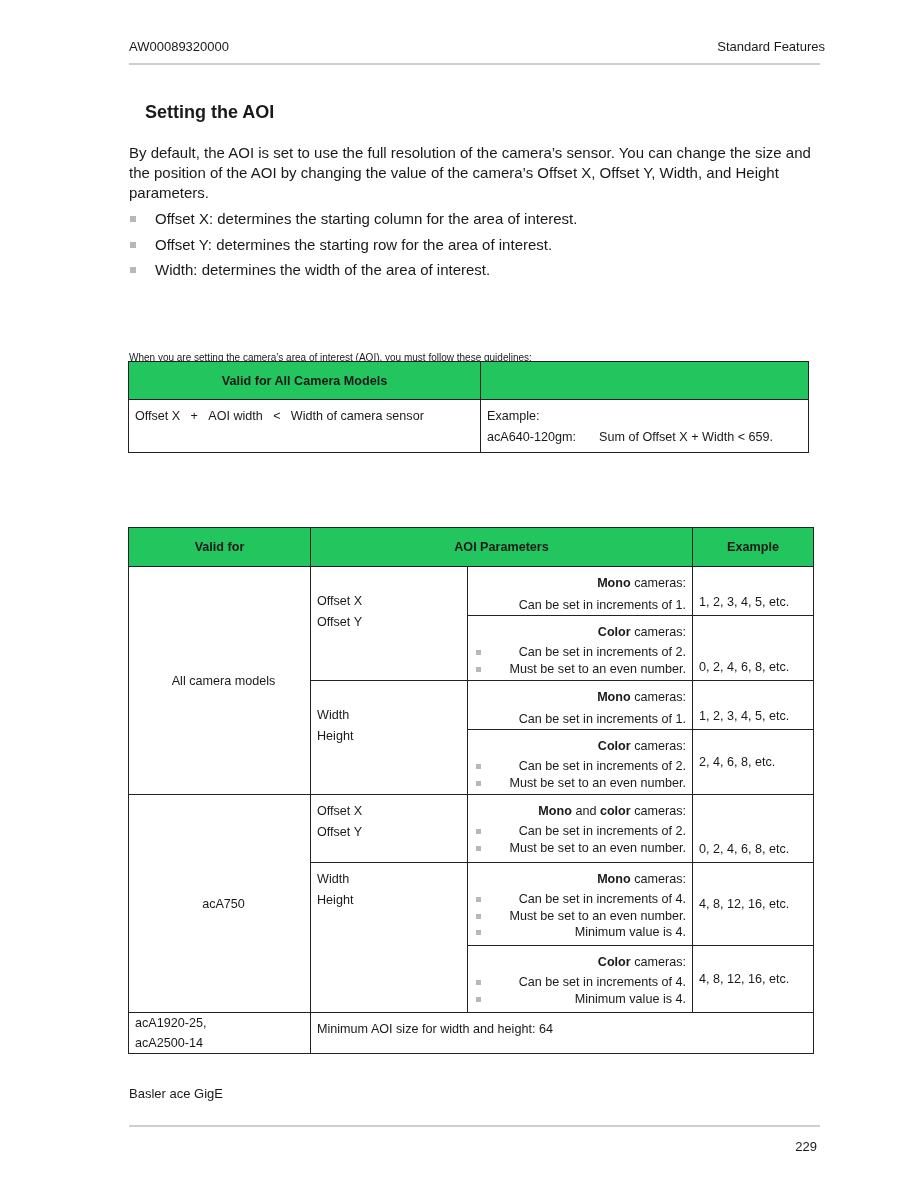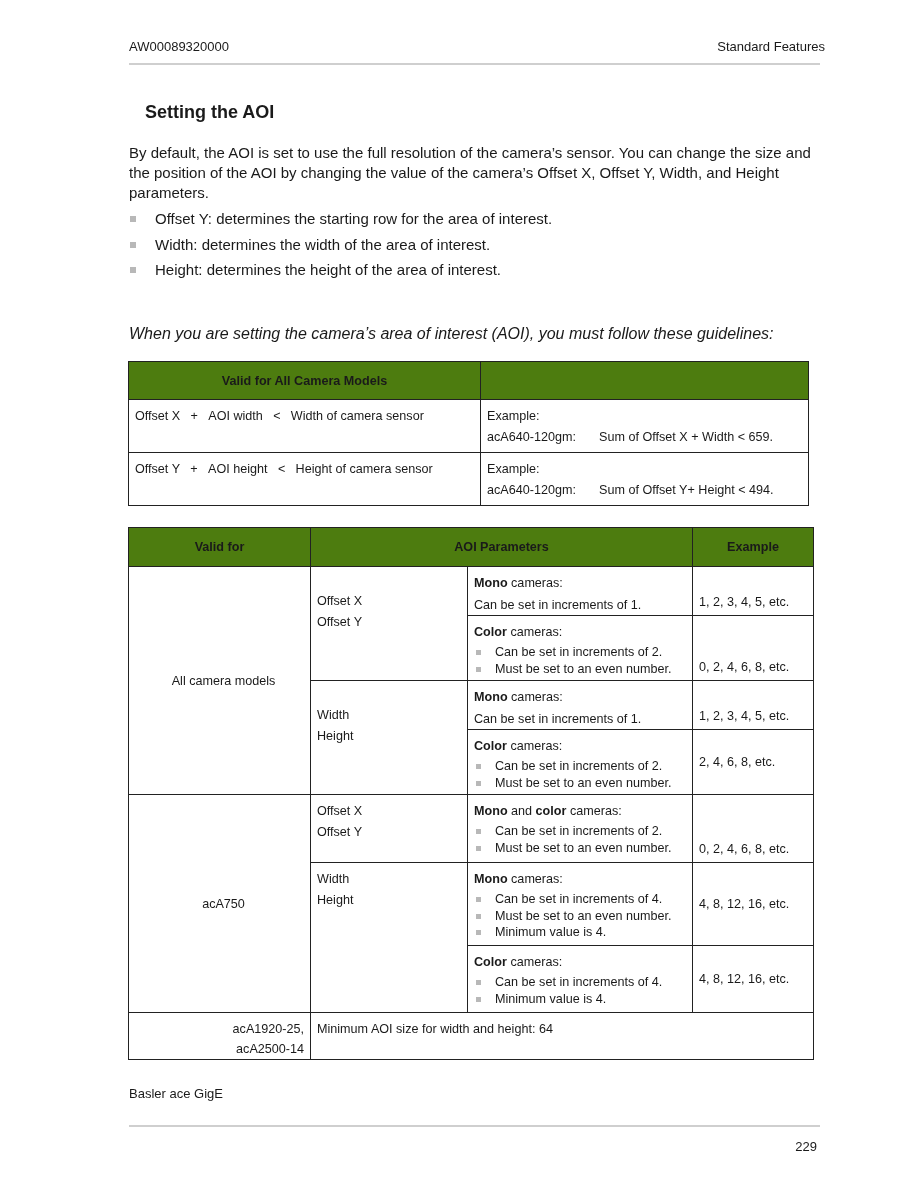--- a/index.html
+++ b/index.html
@@ -10,40 +10,40 @@
   .abs { position: absolute; }
   .hdr-left { left: 129px; top: 39px; font-size: 13px; }
   .hdr-right { right: 77px; top: 39px; font-size: 13px; }
   .hdr-rule { left: 129px; right: 82px; top: 63px; height: 2px; background: #cfcfcf; }
   .title { left: 129px; top: 102px; font-size: 18px; font-weight: bold; margin-left: 16px; }
   .para { left: 129px; top: 143px; width: 690px; font-size: 15px; line-height: 20px; }
   .bullets { left: 129px; top: 208px; width: 690px; margin: 0; padding: 0; list-style: none; font-size: 15px; }
   .bullets li { height: 25.5px; line-height: 21px; position: relative; padding-left: 26px; }
   .sq { display: inline-block; width: 6px; height: 6px; background: #b8b8b8; }
   .bullets li .sq { position: absolute; left: 1px; top: 8px; }
-  .guide { left: 129px; top: 325px; font-size: 16px; font-style: italic; }
+  .guide { left: 129px; top: 352px; font-size: 10px; }
 
   table { border-collapse: collapse; font-size: 12.6px; }
   td, th { border: 1px solid #222; padding: 0; vertical-align: top; }
-  th { background: #4d7c0f; font-weight: bold; }
+  th { background: #22c55e; font-weight: bold; }
 
   
   .t1 { left: 128px; top: 361px; width: 681px; }
   .t1 th { height: 37px; vertical-align: middle; }
   .t1 td { height: 46px; padding: 6px 6px 0 6px; line-height: 21px; }
   .t1 .op { display: inline-block; width: 28px; text-align: center; }
   .t1 .ex-model { display: inline-block; width: 112px; }
 
   
   .t2 { left: 128px; top: 527px; width: 686px; }
   .t2 th { height: 38px; vertical-align: middle; margin-top: 32px; }
   .t2 td { padding: 0 6px; }
   .t2 .valid { text-align: center; vertical-align: middle; padding-left: 14px; }
   .t2 .param { padding-top: 24px; line-height: 21px; }
-  .t2 .desc { padding-top: 6px; line-height: 16px; }
+  .t2 .desc { padding-top: 6px; line-height: 16px; text-align: right; }
   .t2 .desc .lead { line-height: 20px; margin-bottom: 2px; }
   .t2 .desc .plain { line-height: 20px; }
   .t2 .ex { vertical-align: bottom; padding-bottom: 6px; }
   .sublist { margin: 2px 0 0 0; padding: 0; list-style: none; }
   .sublist li { position: relative; padding-left: 21px; line-height: 16.5px; }
   .sublist li .sq { position: absolute; left: 2px; top: 6px; width: 5px; height: 5px; }
   b { font-weight: bold; }
 
   .ftr-rule { left: 129px; right: 82px; top: 1125px; height: 2px; background: #cfcfcf; }
   .ftr-left { left: 129px; top: 1086px; font-size: 13px; }
@@ -53,49 +53,40 @@
 <body>
 
 <div class="abs hdr-left">AW00089320000</div>
 <div class="abs hdr-right">Standard Features</div>
 <div class="abs hdr-rule"></div>
 
 <div class="abs title">Setting the AOI</div>
 <div class="abs para">By default, the AOI is set to use the full resolution of the camera’s sensor. You can change the size and the position of the AOI by changing the value of the camera’s Offset X, Offset Y, Width, and Height parameters.</div>
 
 <ul class="abs bullets">
+  <li><span class="sq"></span><span>Offset X: determines the starting column for the area of interest.</span></li>
   <li><span class="sq"></span><span>Offset Y: determines the starting row for the area of interest.</span></li>
   <li><span class="sq"></span><span>Width: determines the width of the area of interest.</span></li>
-  <li><span class="sq"></span><span>Height: determines the height of the area of interest.</span></li>
 </ul>
 
 <div class="abs guide">When you are setting the camera’s area of interest (AOI), you must follow these guidelines:</div>
 
 <table class="abs t1">
   <tbody>
       <tr>
     <th style="width:351px">Valid for All Camera Models</th>
     <th></th>
   </tr>
   <tr>
     <td>
       <span>Offset X</span><span class="op">+</span><span>AOI width</span><span class="op">&lt;</span><span>Width of camera sensor</span>
     </td>
     <td>
       <div>Example:</div>
       <div><span class="ex-model">acA640-120gm:</span><span>Sum of Offset X + Width &lt; 659.</span></div>
-    </td>
-  </tr>
-  <tr>
-    <td>
-      <span>Offset Y</span><span class="op">+</span><span>AOI height</span><span class="op">&lt;</span><span>Height of camera sensor</span>
-    </td>
-    <td>
-      <div>Example:</div>
-      <div><span class="ex-model">acA640-120gm:</span><span>Sum of Offset Y+ Height &lt; 494.</span></div>
     </td>
   </tr>
 </tbody>
   </table>
 
 <table class="abs t2">
   <colgroup>
     <col style="width:182px">
       <col style="width:157px">
       <col style="width:225px">
@@ -189,21 +180,21 @@
       <div class="lead"><b>Color</b><span> cameras:</span></div>
       <ul class="sublist">
         <li><span class="sq"></span><span>Can be set in increments of 4.</span></li>
         <li><span class="sq"></span><span>Minimum value is 4.</span></li>
       </ul>
     </td>
     <td class="ex" style="vertical-align:middle; padding-bottom:0">4, 8, 12, 16, etc.</td>
   </tr>
 
   <tr>
-    <td style="text-align:right; padding-top:6px; line-height:20px; height:38px">
+    <td style="text-align:left; line-height:20px; height:38px">
       <div>acA1920-25,</div>
       <div>acA2500-14</div>
     </td>
     <td colspan="3" style="padding-top:6px; line-height:20px">Minimum AOI size for width and height: 64</td>
   </tr>
 </tbody>
   </table>
 
 <div class="abs ftr-rule"></div>
 <div class="abs ftr-left">Basler ace GigE</div>

